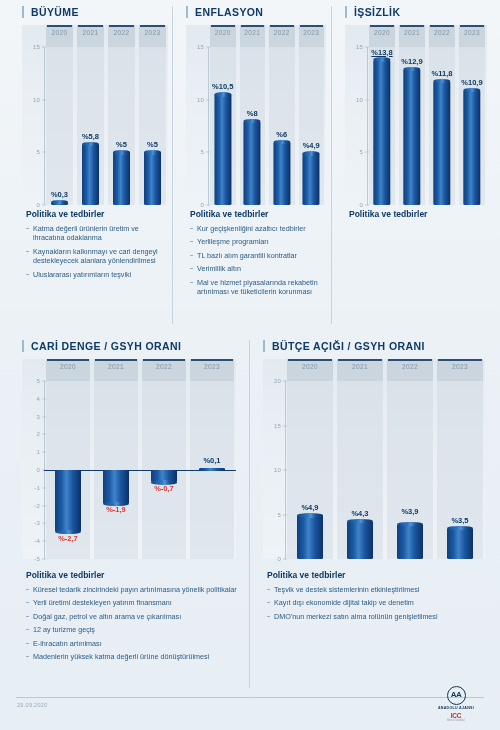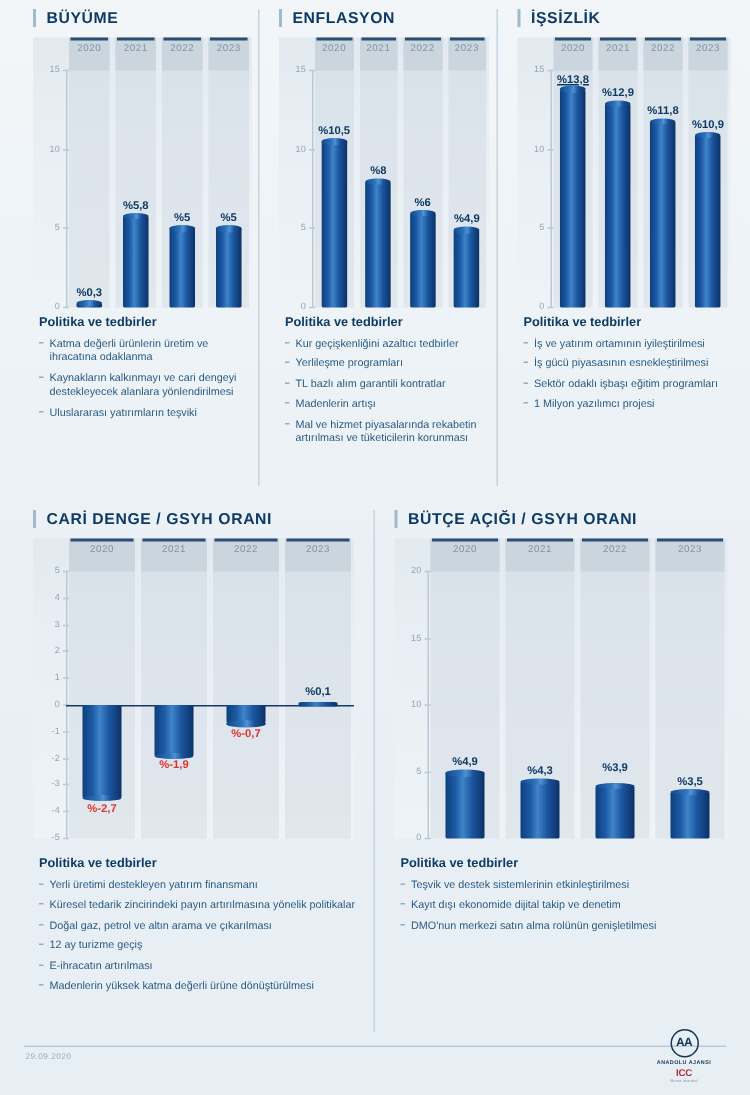--- a/index.html
+++ b/index.html
@@ -402,40 +402,34 @@
         <li>Uluslararası yatırımların teşviki</li>
       </ul>
   </div>
 
   <div class="policy" style="left:190px;top:209px;width:136px;">
     <h4>Politika ve tedbirler</h4>
     <ul>
         <li>Kur geçişkenliğini azaltıcı tedbirler</li>
         <li>Yerlileşme programları</li>
         <li>TL bazlı alım garantili kontratlar</li>
-        <li>Madenlerin artışı</li>
+        <li>Verimlilik altın</li>
         <li>Mal ve hizmet piyasalarında rekabetin artırılması ve tüketicilerin korunması</li>
       </ul>
   </div>
 
   <div class="policy" style="left:349px;top:209px;width:138px;">
     <h4>Politika ve tedbirler</h4>
-    <ul>
-        <li>İş ve yatırım ortamının iyileştirilmesi</li>
-        <li>İş gücü piyasasının esnekleştirilmesi</li>
-        <li>Sektör odaklı işbaşı eğitim programları</li>
-        <li>1 Milyon yazılımcı projesi</li>
-      </ul>
   </div>
 
   <div class="policy" style="left:26px;top:570px;width:214px;">
     <h4>Politika ve tedbirler</h4>
     <ul>
+        <li>Küresel tedarik zincirindeki payın artırılmasına yönelik politikalar</li>
         <li>Yerli üretimi destekleyen yatırım finansmanı</li>
-        <li>Küresel tedarik zincirindeki payın artırılmasına yönelik politikalar</li>
         <li>Doğal gaz, petrol ve altın arama ve çıkarılması</li>
         <li>12 ay turizme geçiş</li>
         <li>E-ihracatın artırılması</li>
         <li>Madenlerin yüksek katma değerli ürüne dönüştürülmesi</li>
       </ul>
   </div>
 
   <div class="policy" style="left:267px;top:570px;width:218px;">
     <h4>Politika ve tedbirler</h4>
     <ul>

